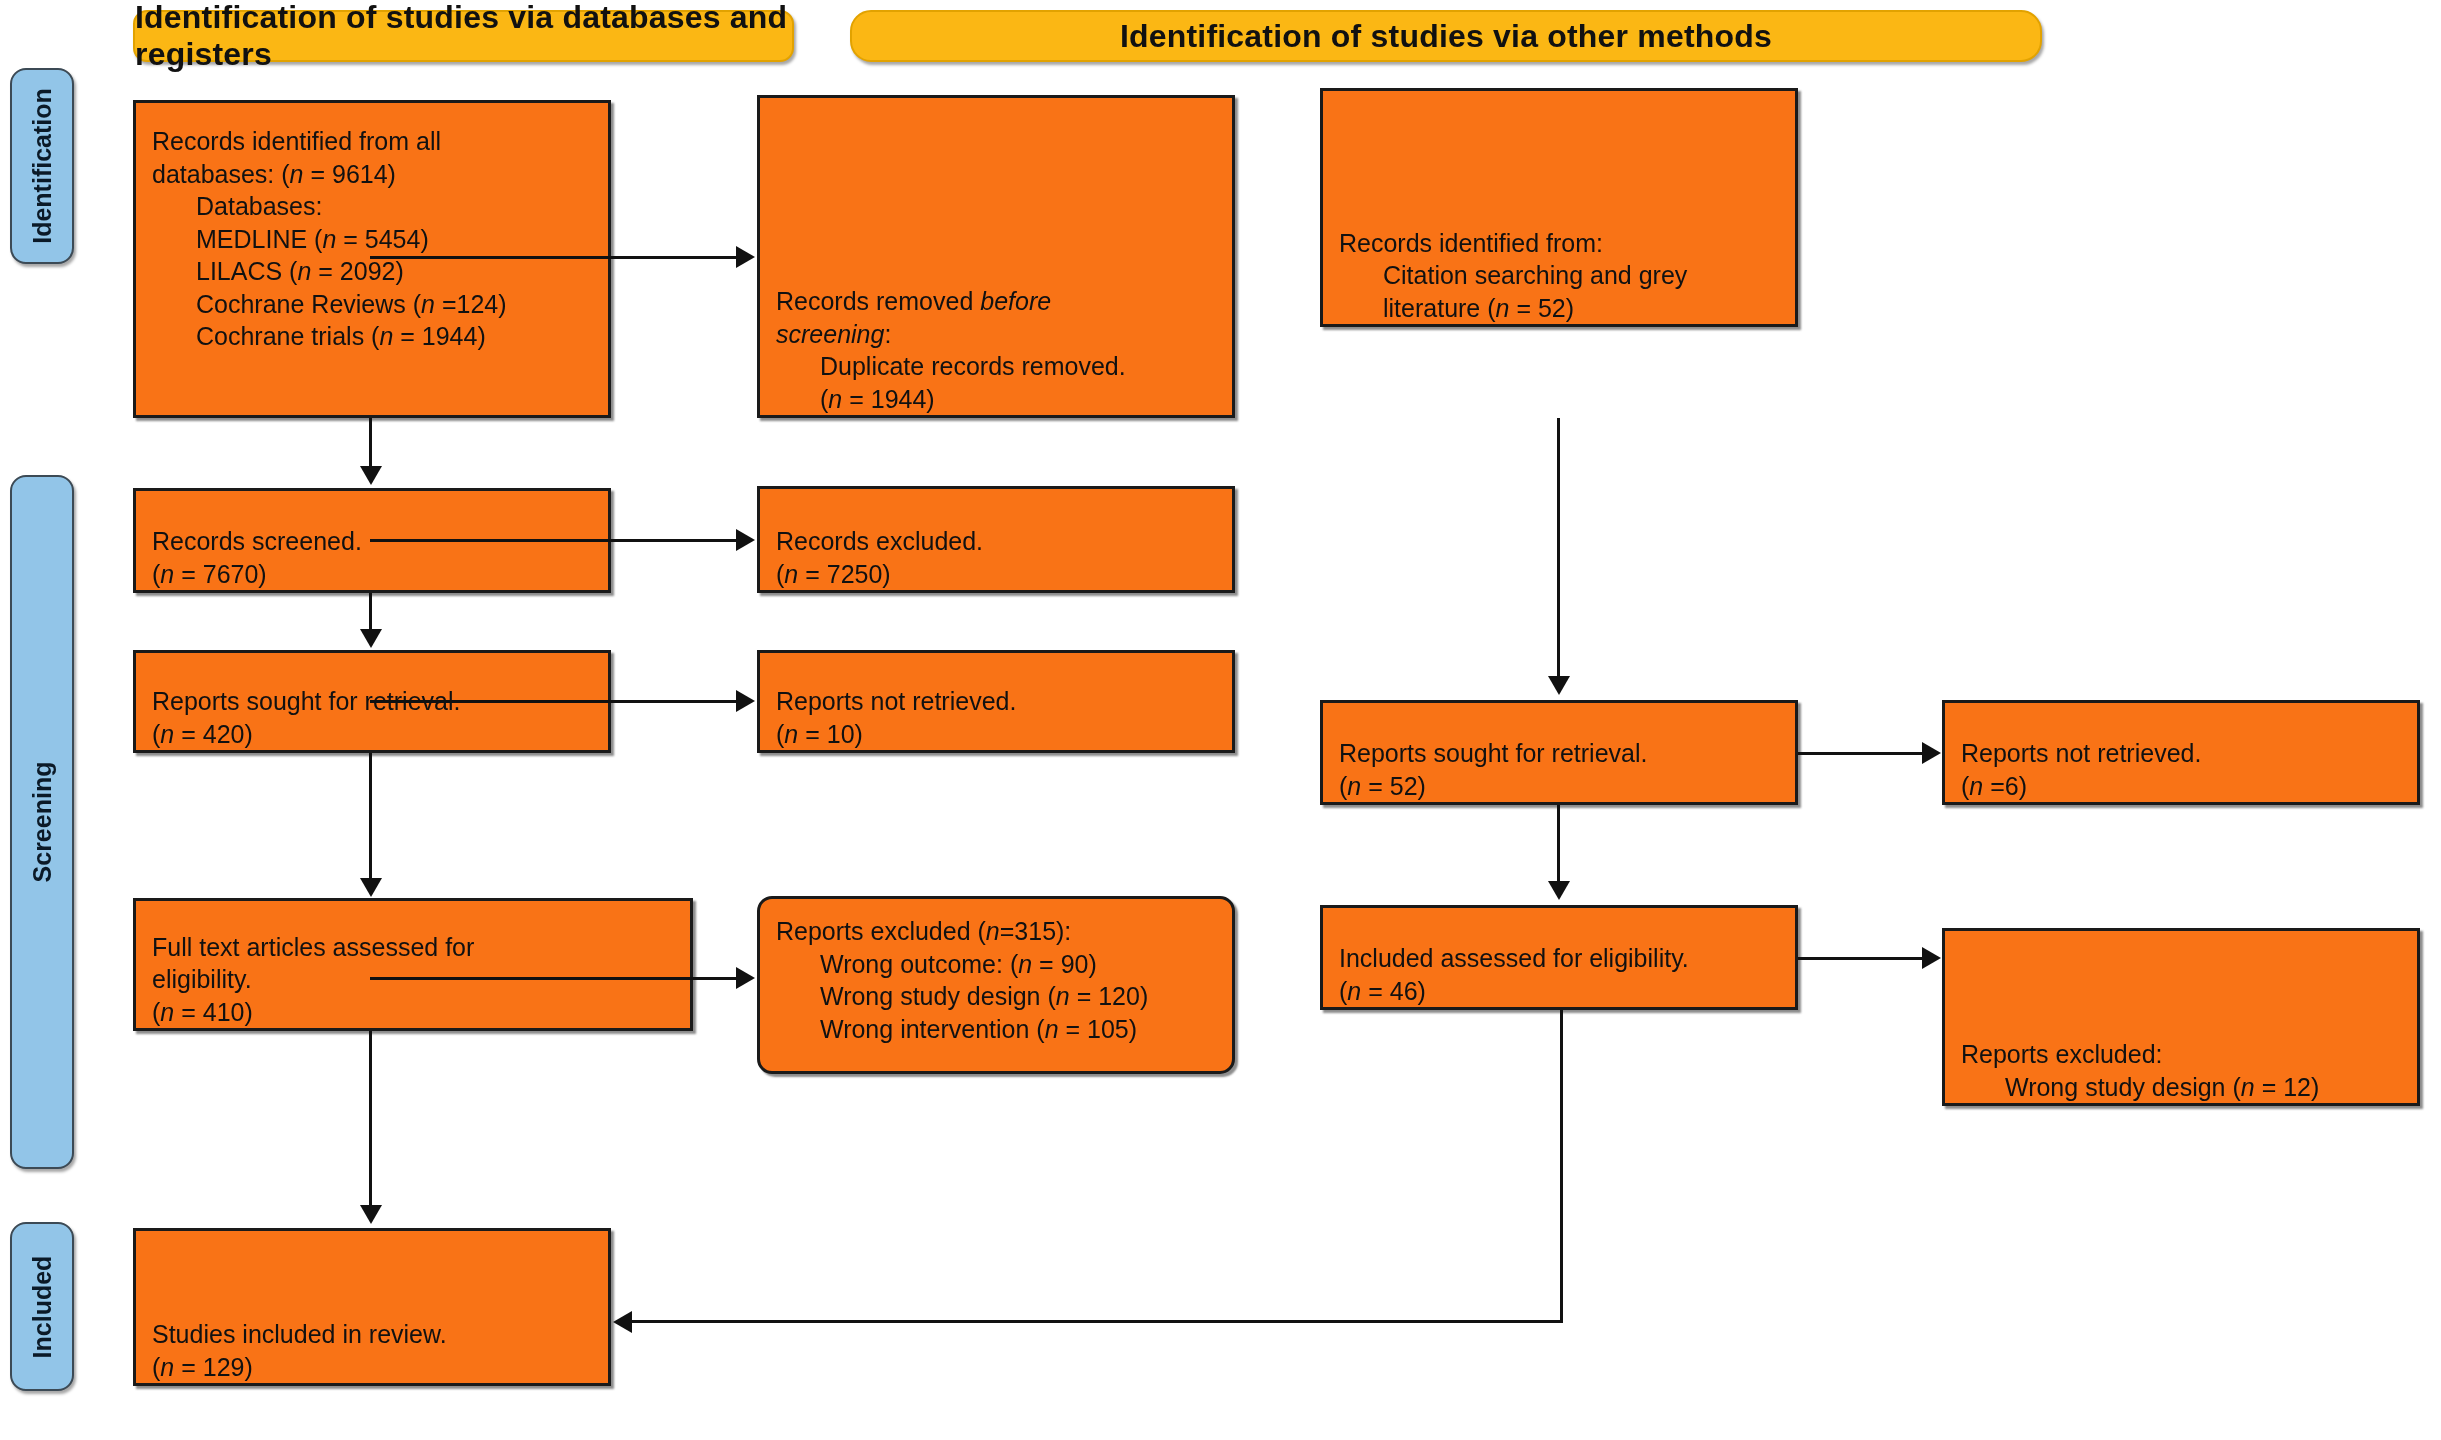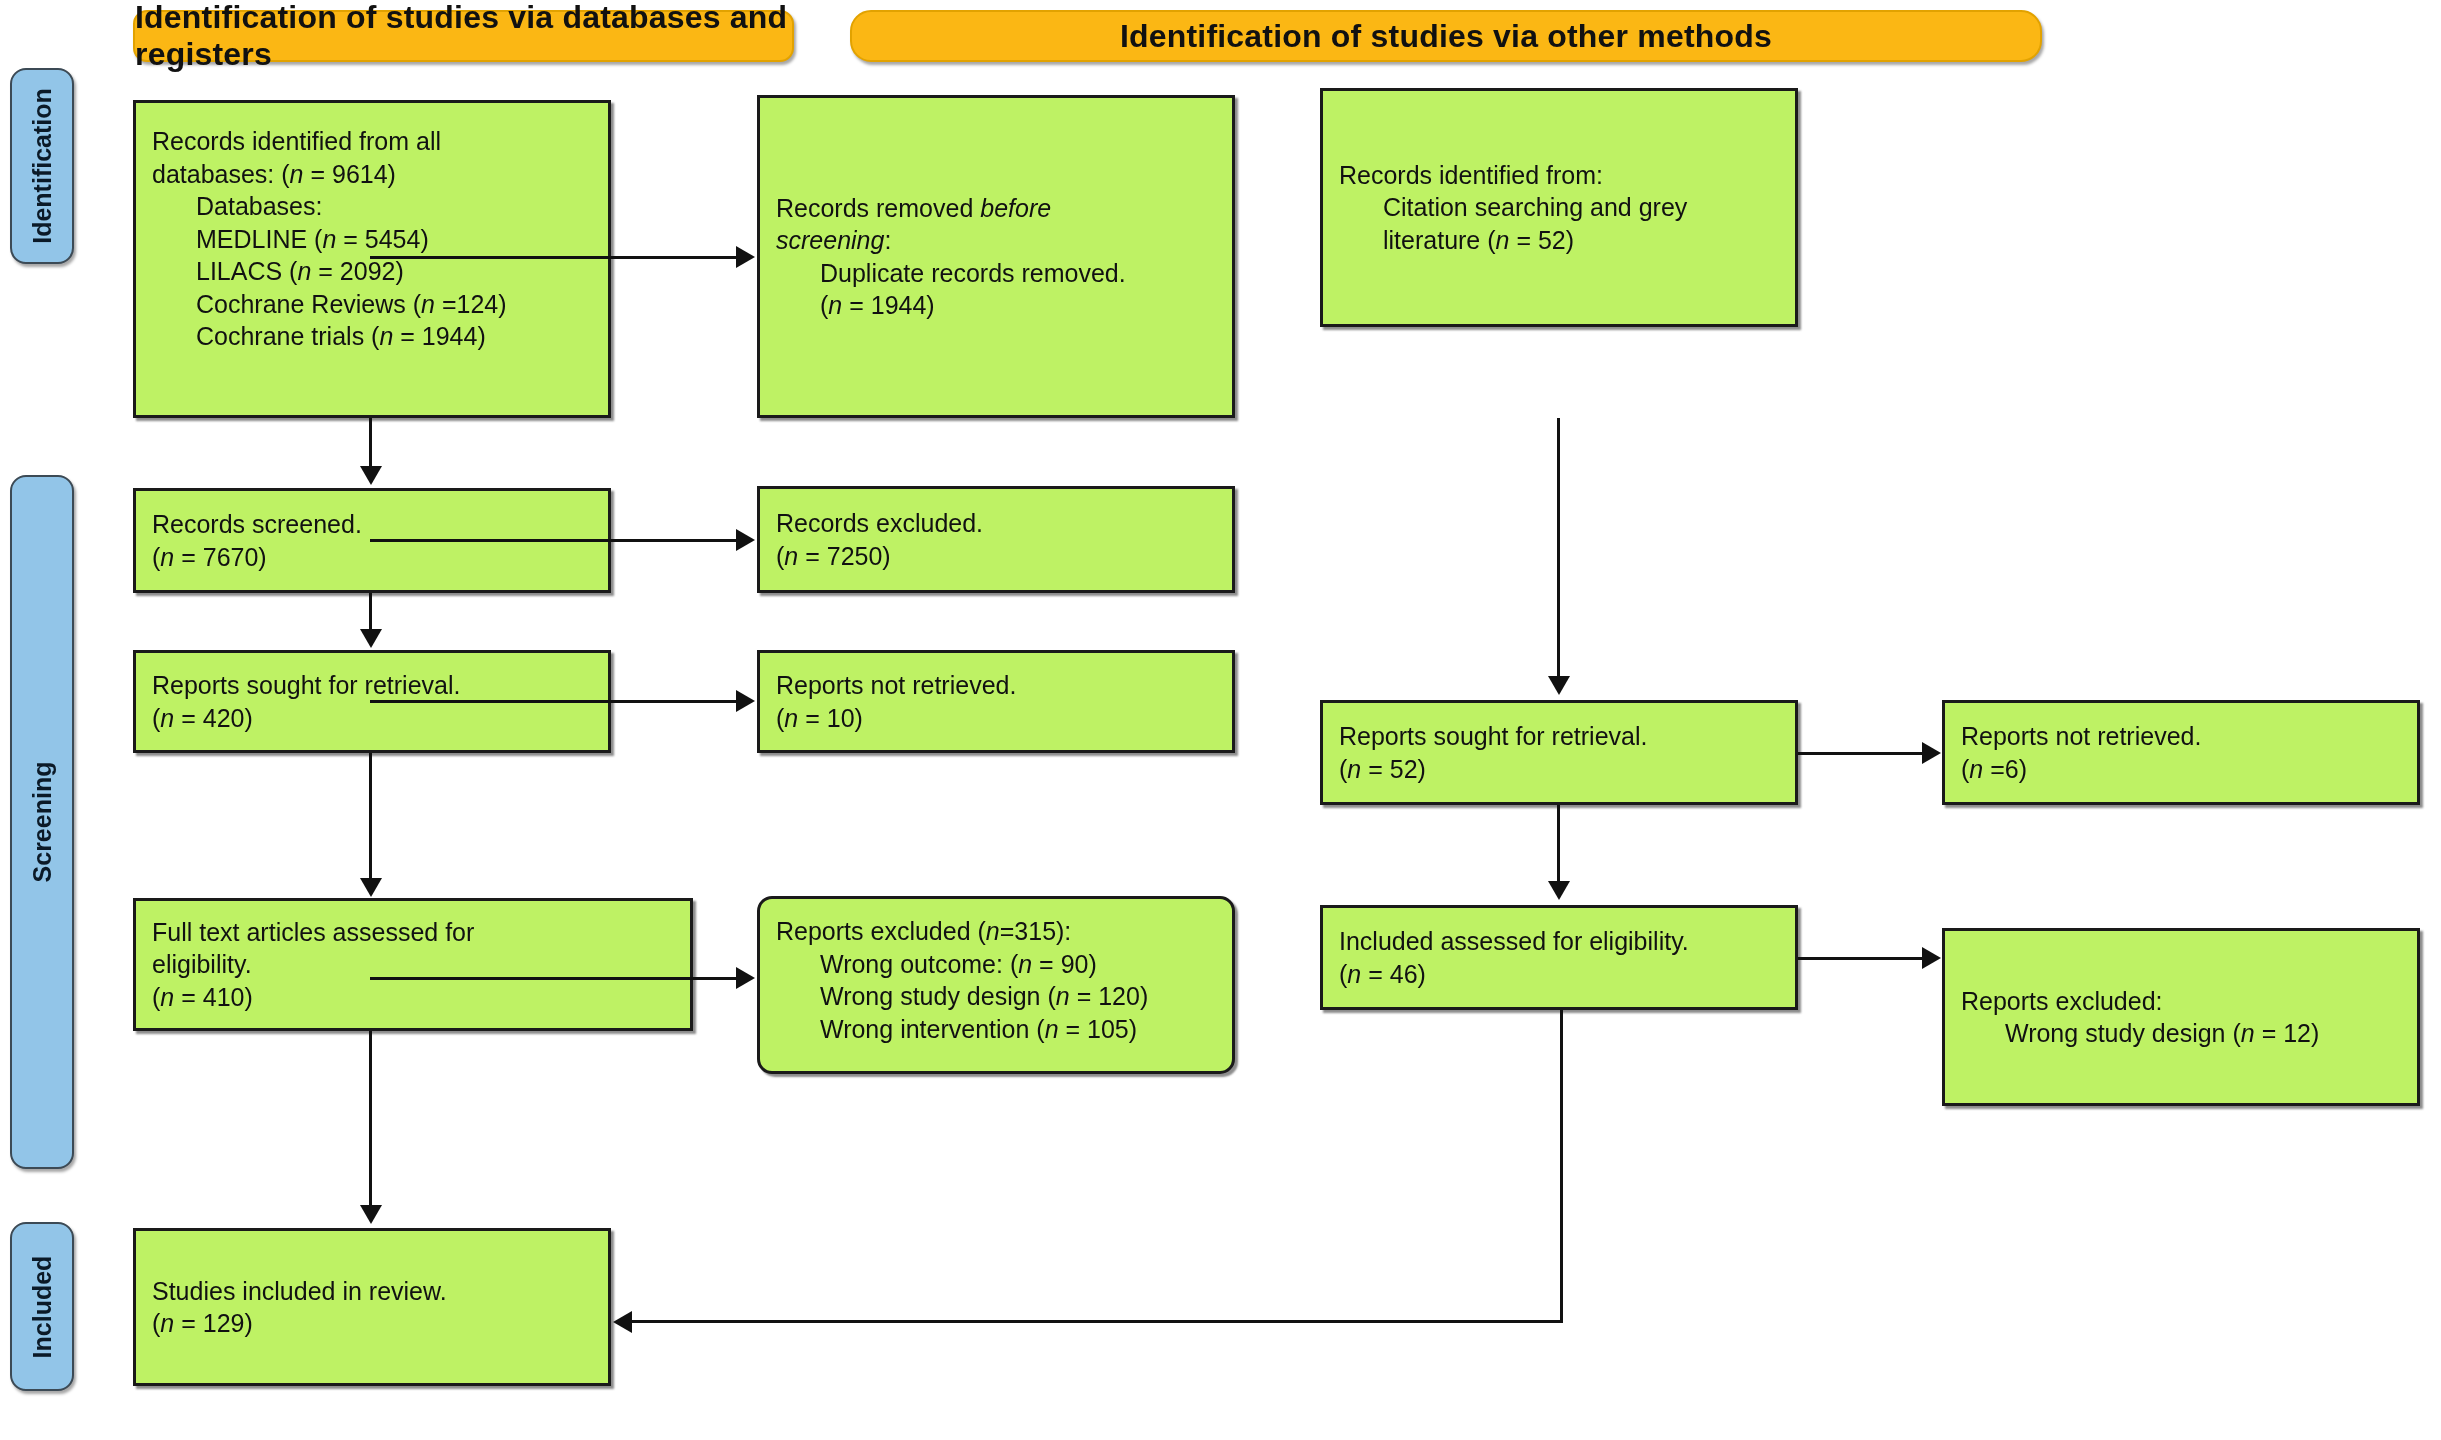--- a/index.html
+++ b/index.html
@@ -21,23 +21,23 @@
     box-shadow:2px 3px 3px rgba(0,0,0,.35);
   }
   .stagebar span{
     position:absolute;left:50%;top:50%;
     transform:translate(-50%,-50%) rotate(-90deg);
     white-space:nowrap;font-weight:bold;font-size:25px;color:#0b1a28;
   }
 
   
   .box{
-    position:absolute;background:#bef264;border:3px solid #1a1a1a;
+    position:absolute;background:#f97316;border:3px solid #1a1a1a;
     box-shadow:3px 3px 2px rgba(0,0,0,.45);
-    display:flex;align-items:center;
+    display:flex;align-items:flex-end;
     box-sizing:border-box;
   }
   .box .txt{
     padding:0 16px;font-size:25px;line-height:1.30;color:#111;width:100%;
   }
   .box .txt .l{display:block;white-space:pre;}
   .box .txt .ind{padding-left:44px;}
   .box.top .txt{align-self:flex-start;}
   i{font-style:italic;}
 

